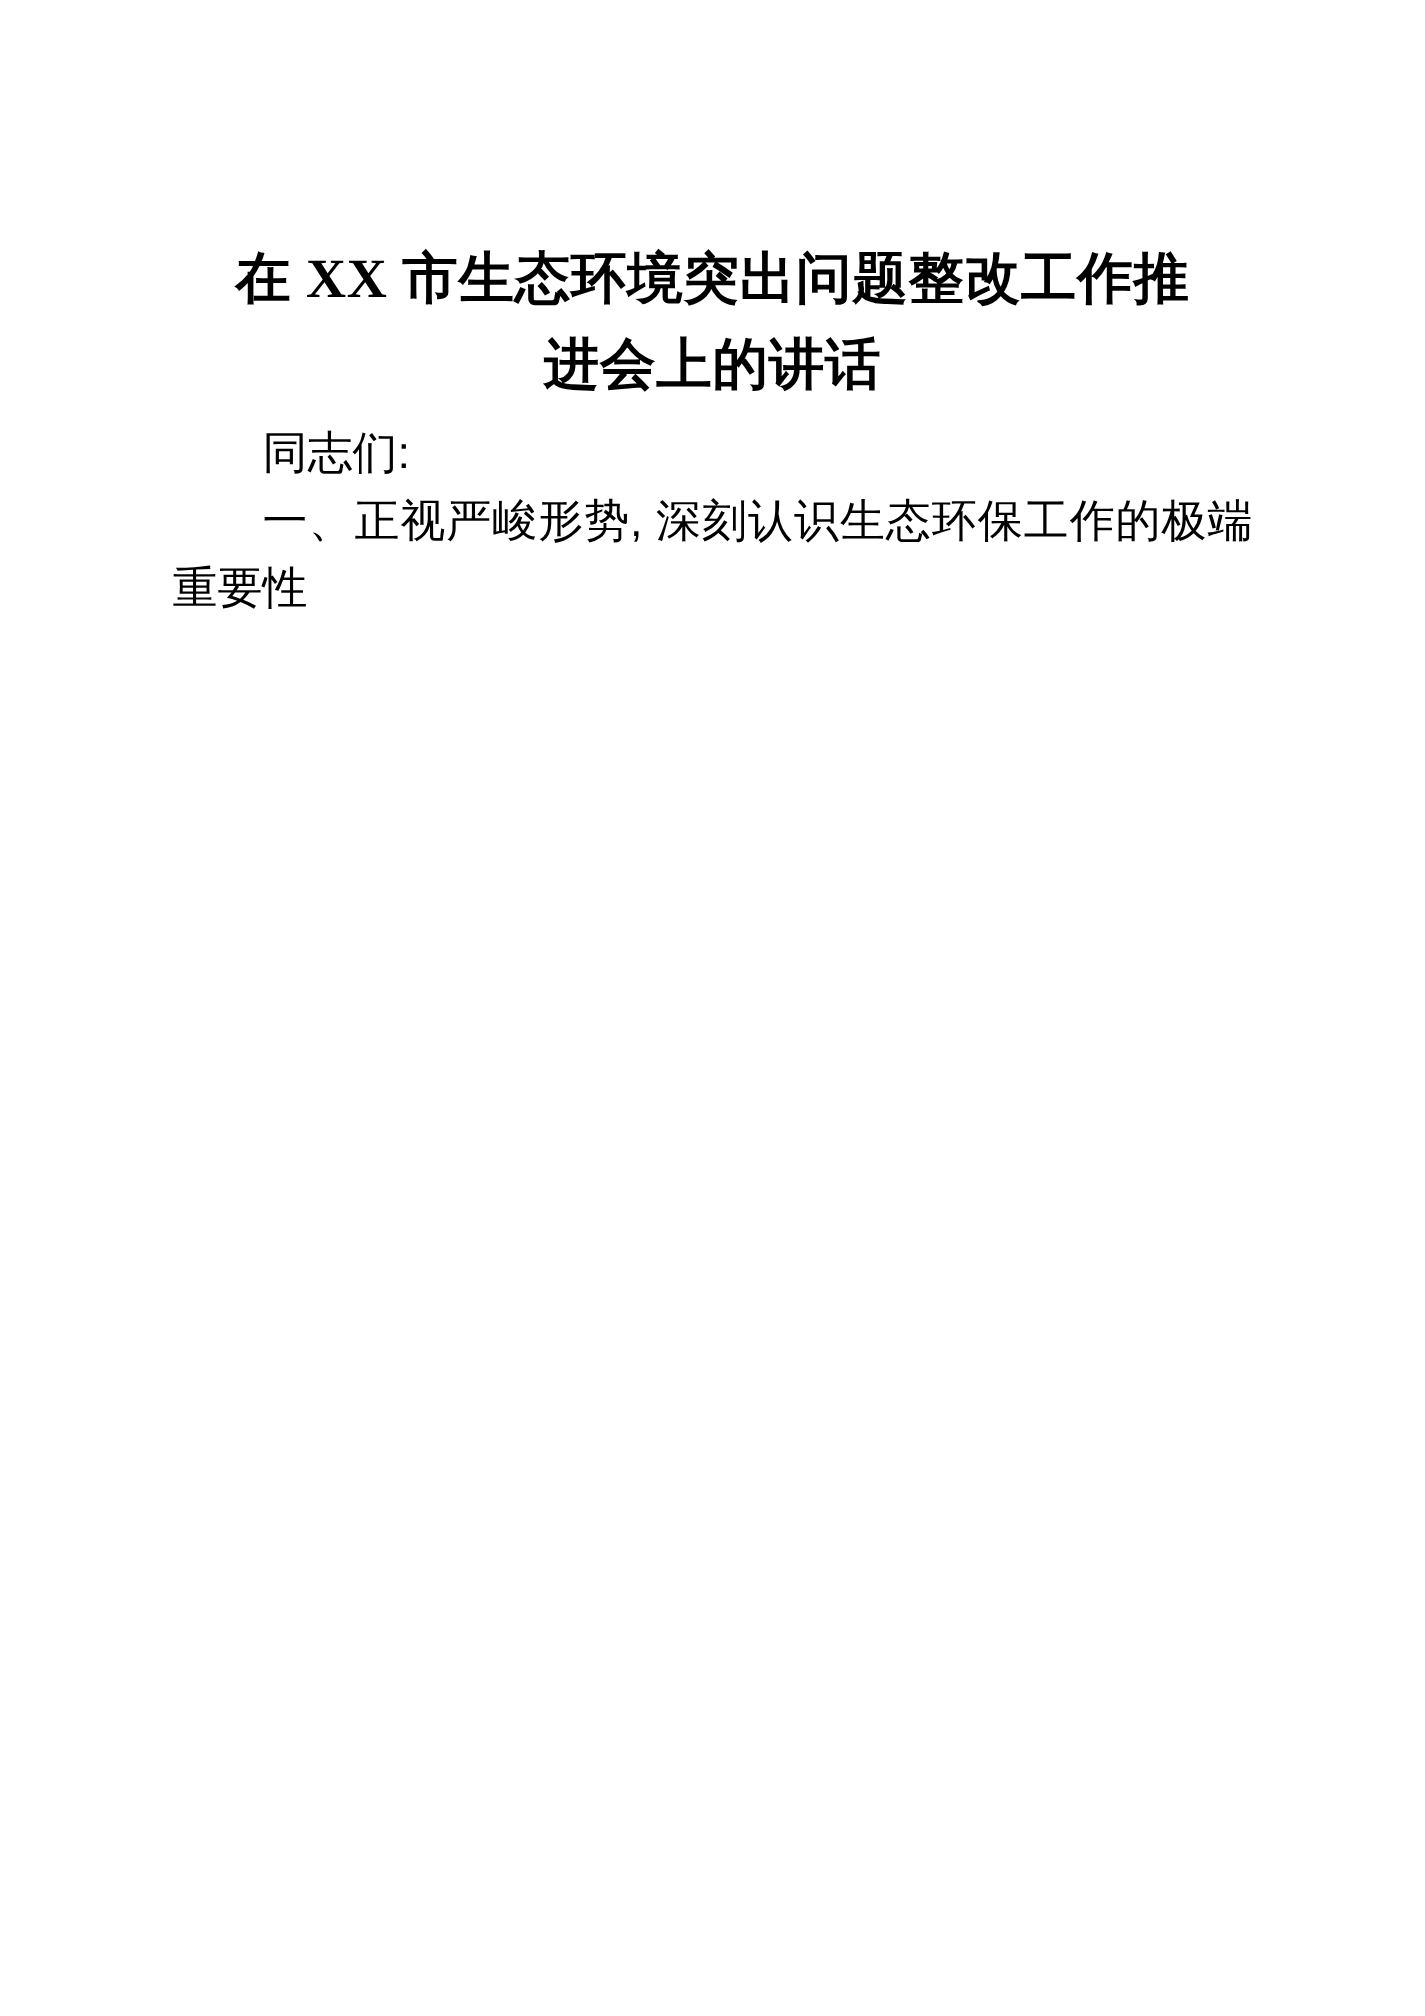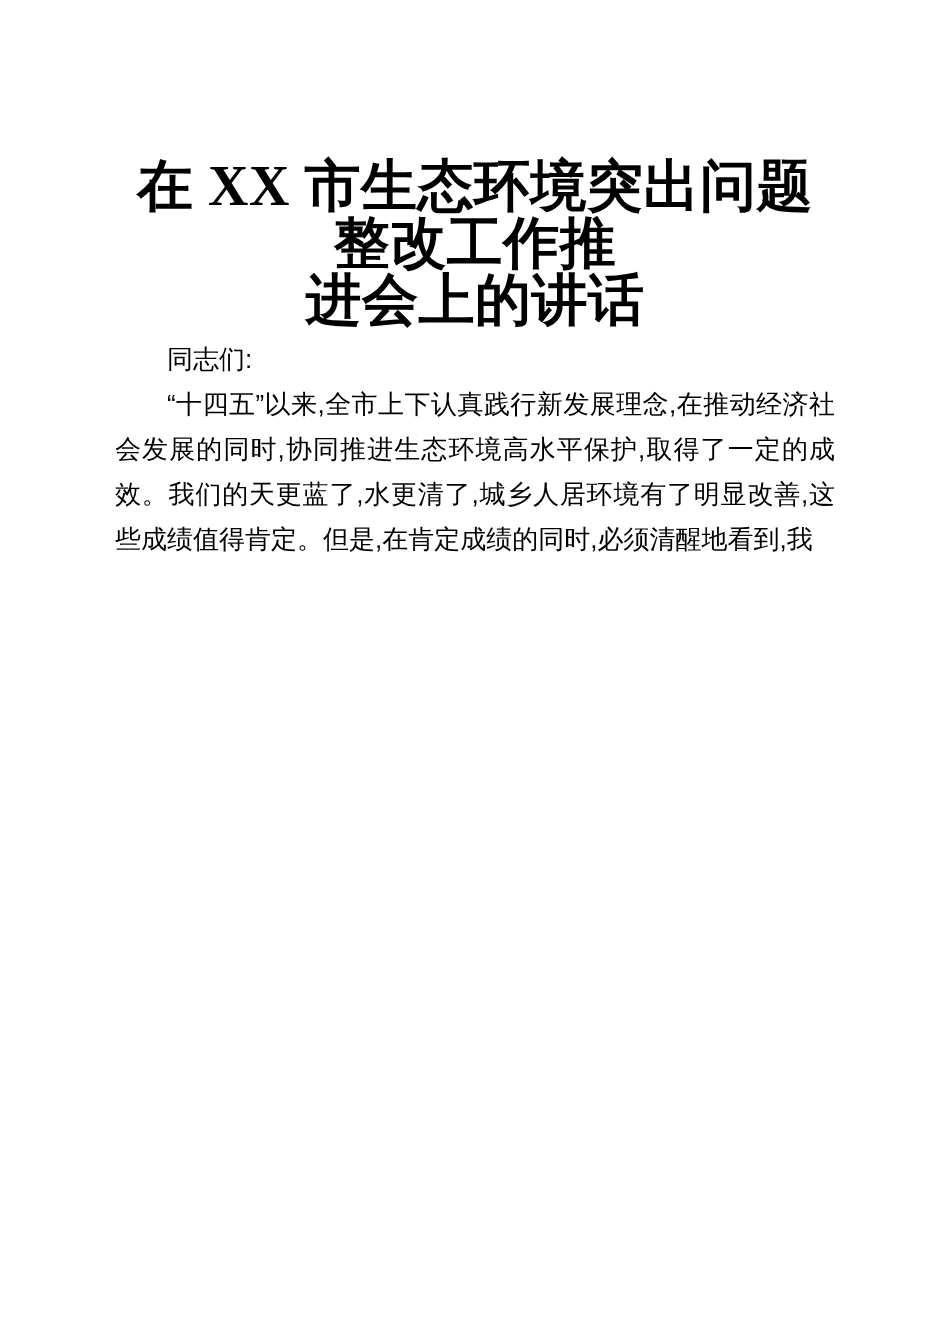--- a/index.html
+++ b/index.html
@@ -12,47 +12,47 @@
     width: 950px;
     height: 1344px;
     background: #ffffff;
     color: #000000;
     overflow: hidden;
   }
   .doc-title {
     margin: 158px 112px 0 112px;
     font-family: "Liberation Serif", "DejaVu Serif", serif;
     font-weight: 700;
-    font-size: 56px;
+    font-size: 37px;
     line-height: 57px;
     text-align: center;
     white-space: pre-line;
     letter-spacing: 0.5px;
   }
   .doc-body {
     margin: 8px 115px 0 115px;
     width: 720px;
     font-family: "Liberation Sans", "DejaVu Sans", sans-serif;
-    font-size: 26px;
+    font-size: 30px;
     line-height: 45px;
     text-align: justify;
     text-justify: inter-ideograph;
   }
   .para {
     margin: 0;
     padding: 0;
     text-indent: 2em;
     word-break: break-all;
   }
 </style>
 </head>
 <body>
 
 <div class="page">
   <h1 class="doc-title">在 XX 市生态环境突出问题整改工作推
 进会上的讲话</h1>
   <div class="doc-body">
     <p class="para">同志们:</p>
     <div id="paragraph-list">
-        <p class="para">“十四五”以来,全市上下认真践行新发展理念,在推动经济社会发展的同时,协同推进生态环境高水平保护,取得了一定的成效。我们的天更蓝了,水更清了,城乡人居环境有了明显改善,这些成绩值得肯定。但是,在肯定成绩的同时,必须清醒地看到,我</p>
+        <p class="para">一、正视严峻形势, 深刻认识生态环保工作的极端重要性</p>
       </div>
   </div>
 </div>
 
 </body></html>

